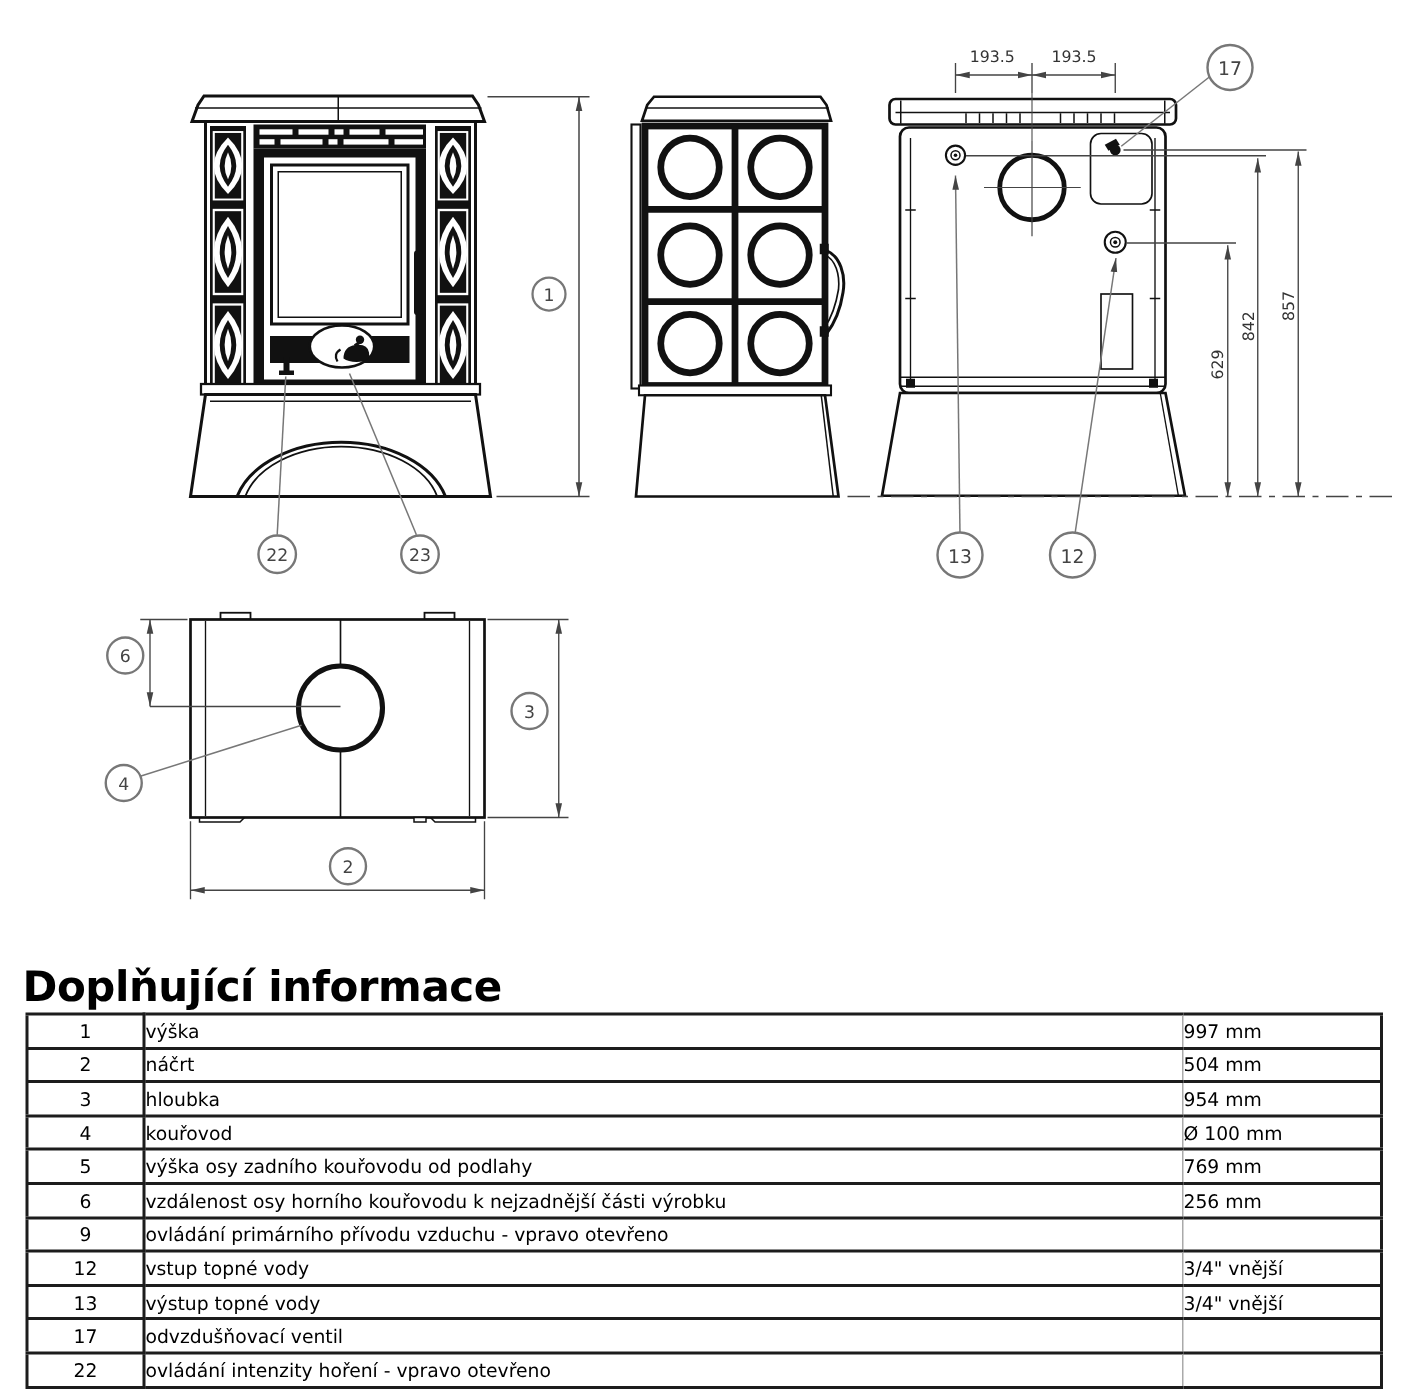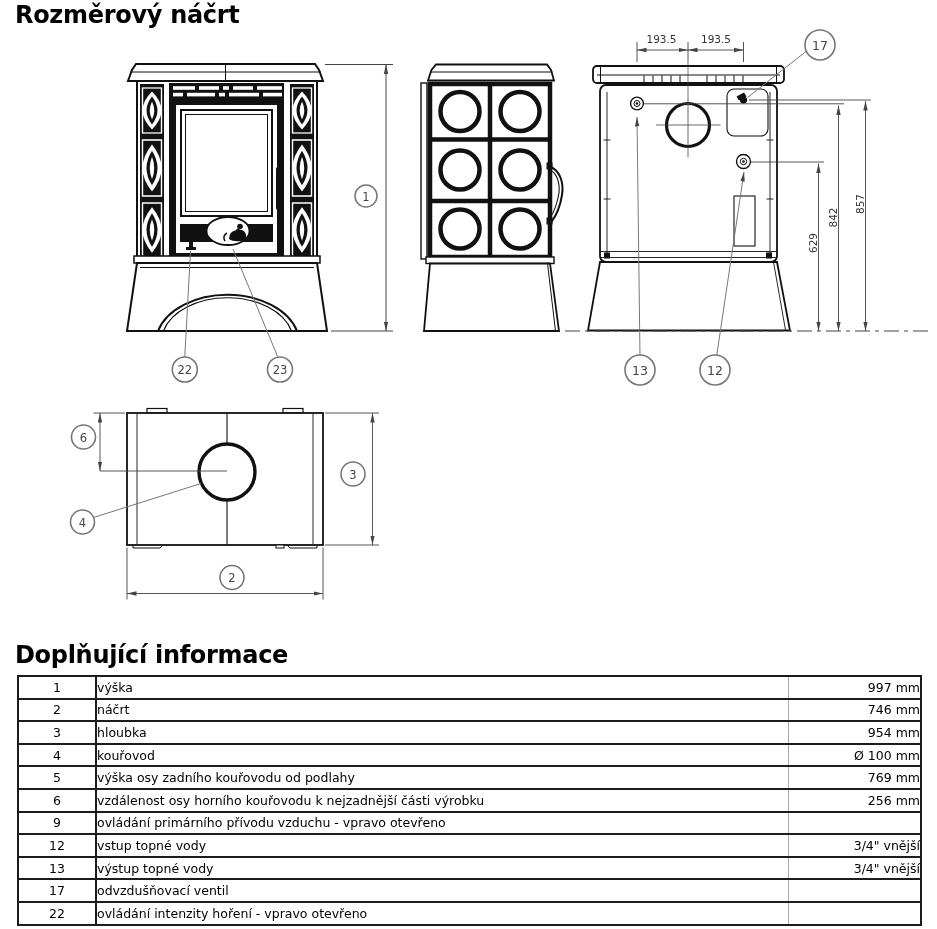--- a/index.html
+++ b/index.html
@@ -1,36 +1,35 @@
 <!DOCTYPE html>
 <html><head>
 <meta charset="utf-8">
 <style>
   html,body{margin:0;padding:0;background:#fff;}
   .page{position:relative;width:937px;height:929px;background:#fff;overflow:hidden;
         font-family:"DejaVu Sans","Liberation Sans",sans-serif;color:#000;}
   h1,h2{position:absolute;margin:0;font-weight:bold;color:#000;letter-spacing:-0.3px;}
   h1{left:15px;top:1px;font-size:24px;}
-  h2{left:15px;top:641px;font-size:24px;}
+  h2{left:15px;top:641px;font-size:28px;}
   svg.drawing{position:absolute;left:0;top:0;}
   table.info{position:absolute;left:17px;top:675px;width:905px;border-collapse:collapse;
              table-layout:fixed;font-size:12.5px;color:#000;border:2px solid #1c1c1c;}
   table.info td{border-top:2px solid #1c1c1c;border-bottom:2px solid #1c1c1c;
                 height:20.6px;padding:0;overflow:hidden;white-space:nowrap;vertical-align:middle;}
   td.c-num{width:76px;text-align:center;border-right:2px solid #1c1c1c;}
   td.c-desc{padding-left:7px;margin-top:12px;}
-  td.c-val{width:131px;text-align:right;padding-right:5px;border-left:1px solid #aaa;}
+  td.c-val{width:131px;text-align:left;padding-right:5px;border-left:1px solid #aaa;}
   text{font-family:"DejaVu Sans","Liberation Sans",sans-serif;}
 </style>
 </head>
 <body>
 
 <div class="page">
 
-  <h1>Rozměrový náčrt</h1>
 
   <svg class="drawing" width="937" height="625" viewBox="0 0 937 625">
     <defs>
       <marker id="arr" viewBox="0 0 10 6" markerWidth="10" markerHeight="6" refX="9.5" refY="3" orient="auto-start-reverse" markerUnits="userSpaceOnUse">
         <path d="M0,0.8 L9.5,3 L0,5.2 Z" fill="#444"></path>
       </marker>
       <g id="lenscell">
         <rect x="-9.5" y="-25" width="19" height="50" fill="none" stroke="#fff" stroke-width="1.4"></rect>
         <path d="M0,-21 Q19,0 0,21 Q-19,0 0,-21 Z" fill="#fff"></path>
         <path d="M0,-15.5 Q11,0 0,15.5 Q-11,0 0,-15.5 Z" fill="#111"></path>
@@ -253,21 +252,21 @@
   <table class="info">
     <tbody>
       <tr>
         <td class="c-num">1</td>
         <td class="c-desc">výška</td>
         <td class="c-val">997 mm</td>
       </tr>
       <tr>
         <td class="c-num">2</td>
         <td class="c-desc">náčrt</td>
-        <td class="c-val">746 mm</td>
+        <td class="c-val">504 mm</td>
       </tr>
       <tr>
         <td class="c-num">3</td>
         <td class="c-desc">hloubka</td>
         <td class="c-val">954 mm</td>
       </tr>
       <tr>
         <td class="c-num">4</td>
         <td class="c-desc">kouřovod</td>
         <td class="c-val">Ø 100 mm</td>

